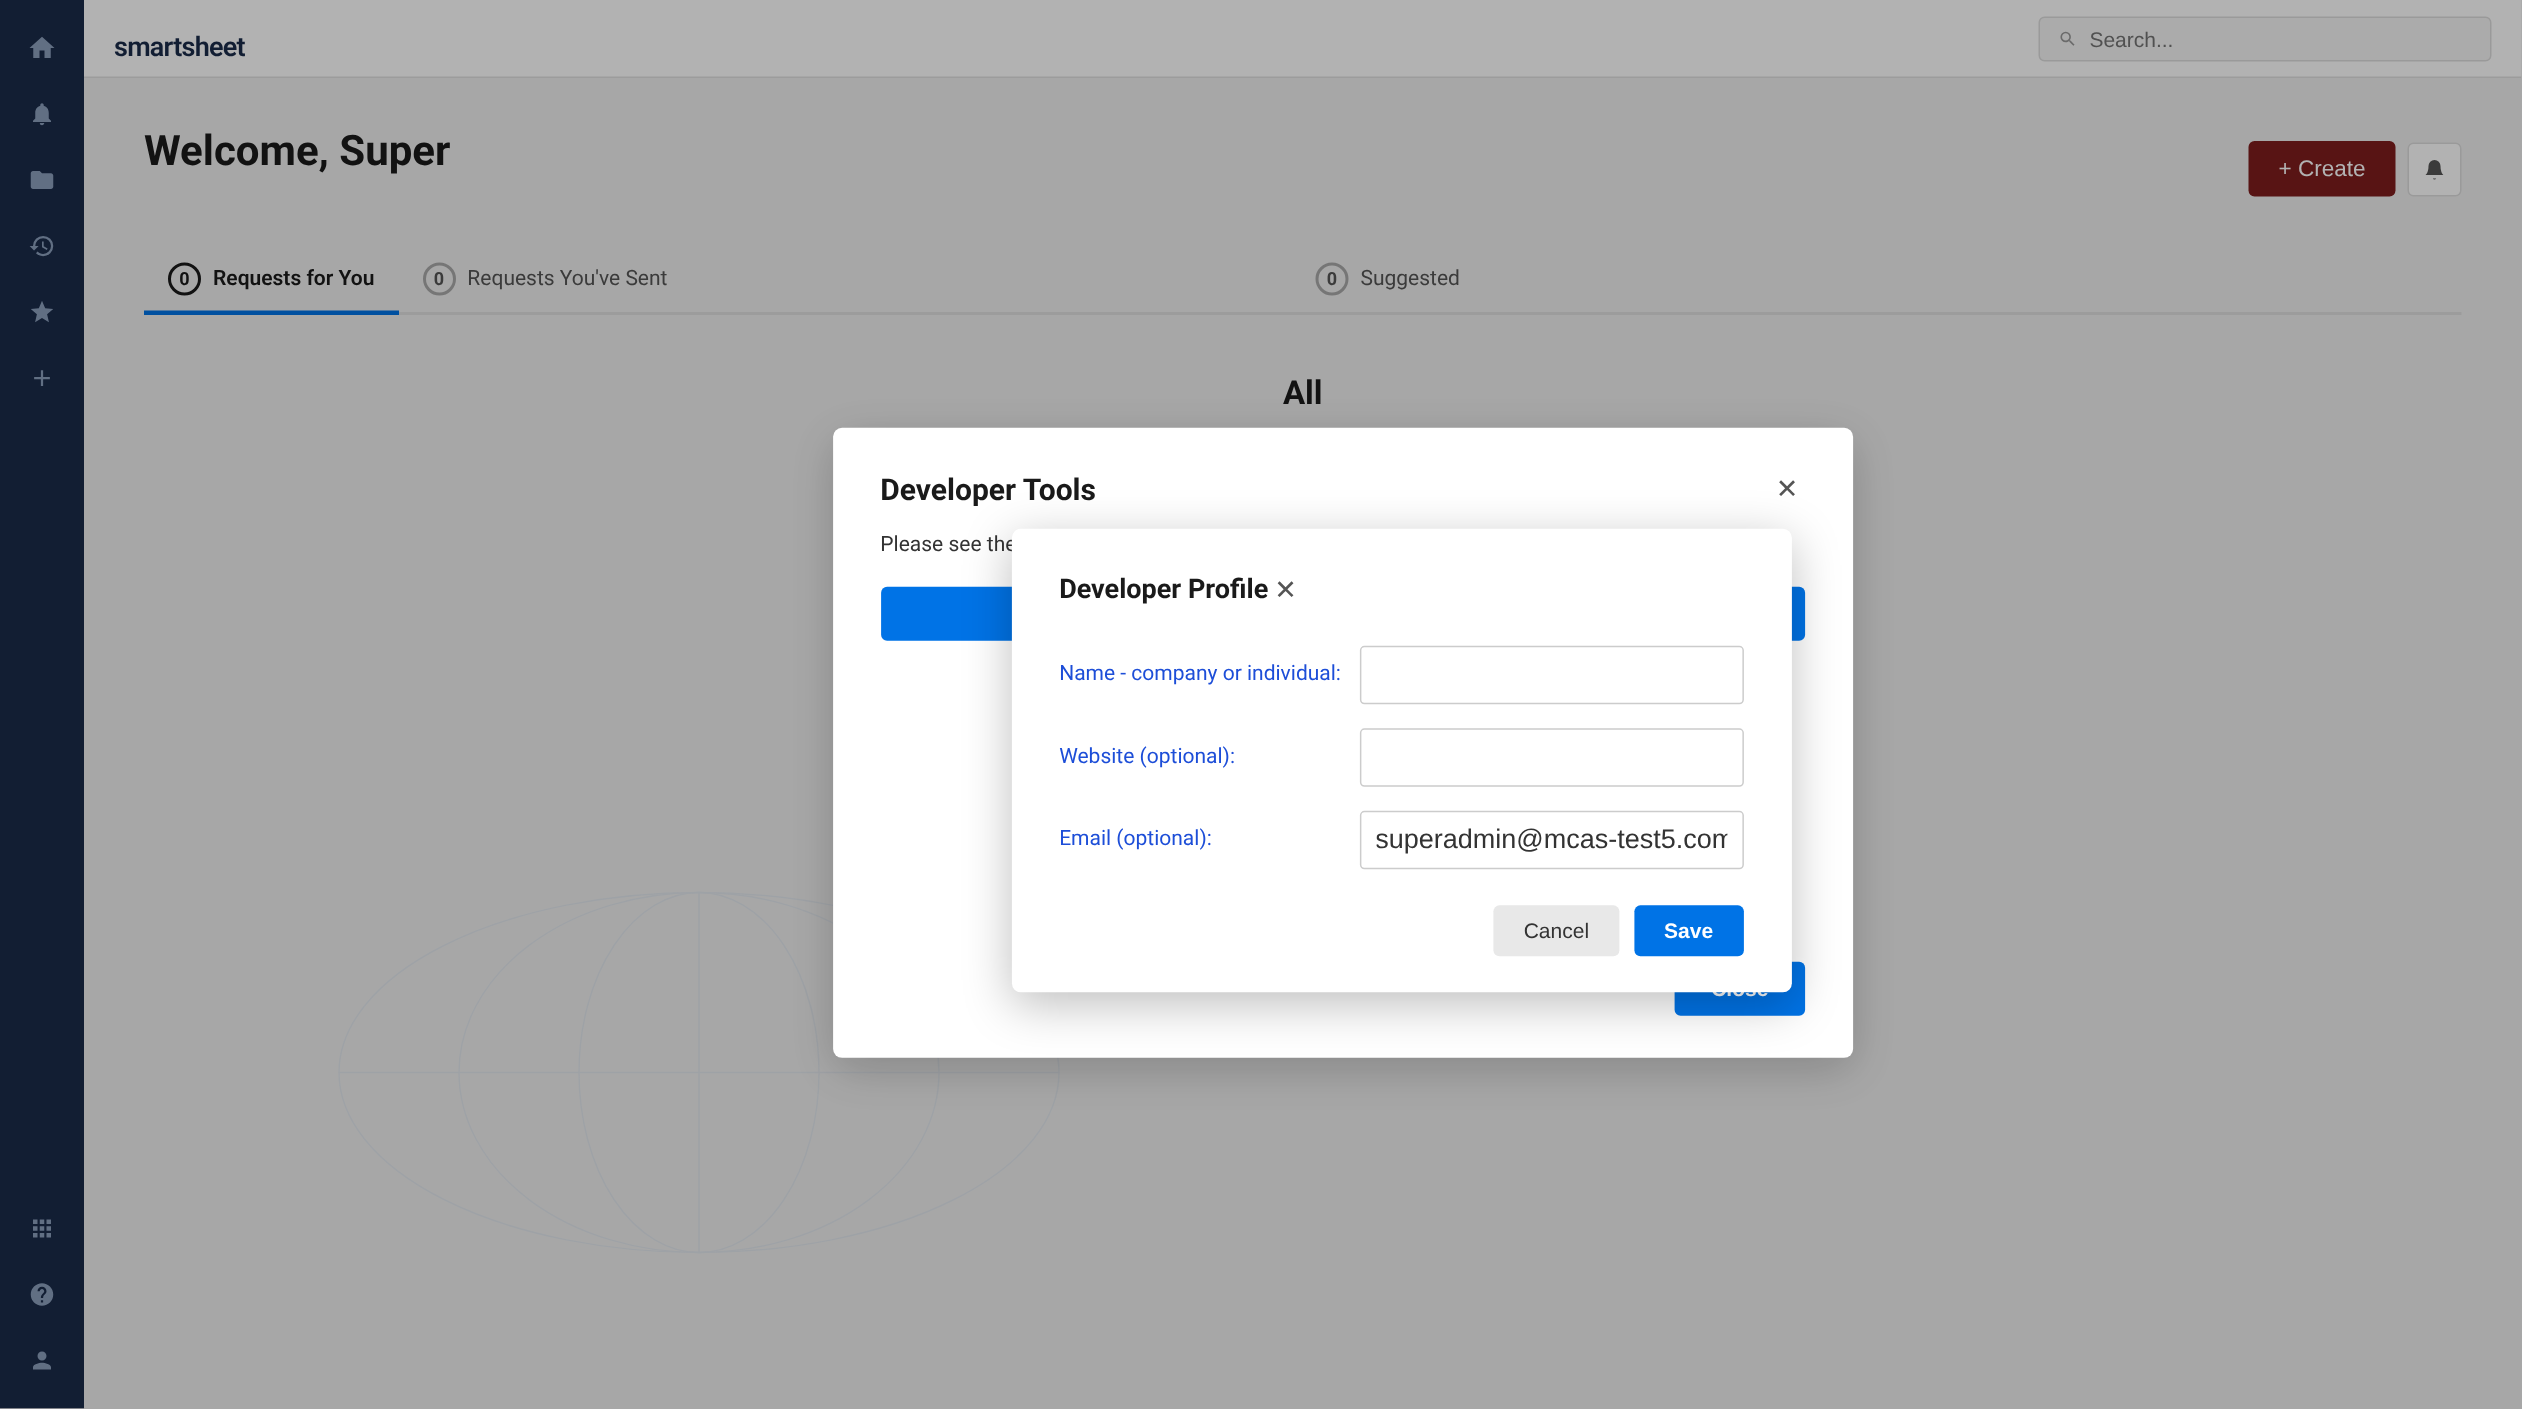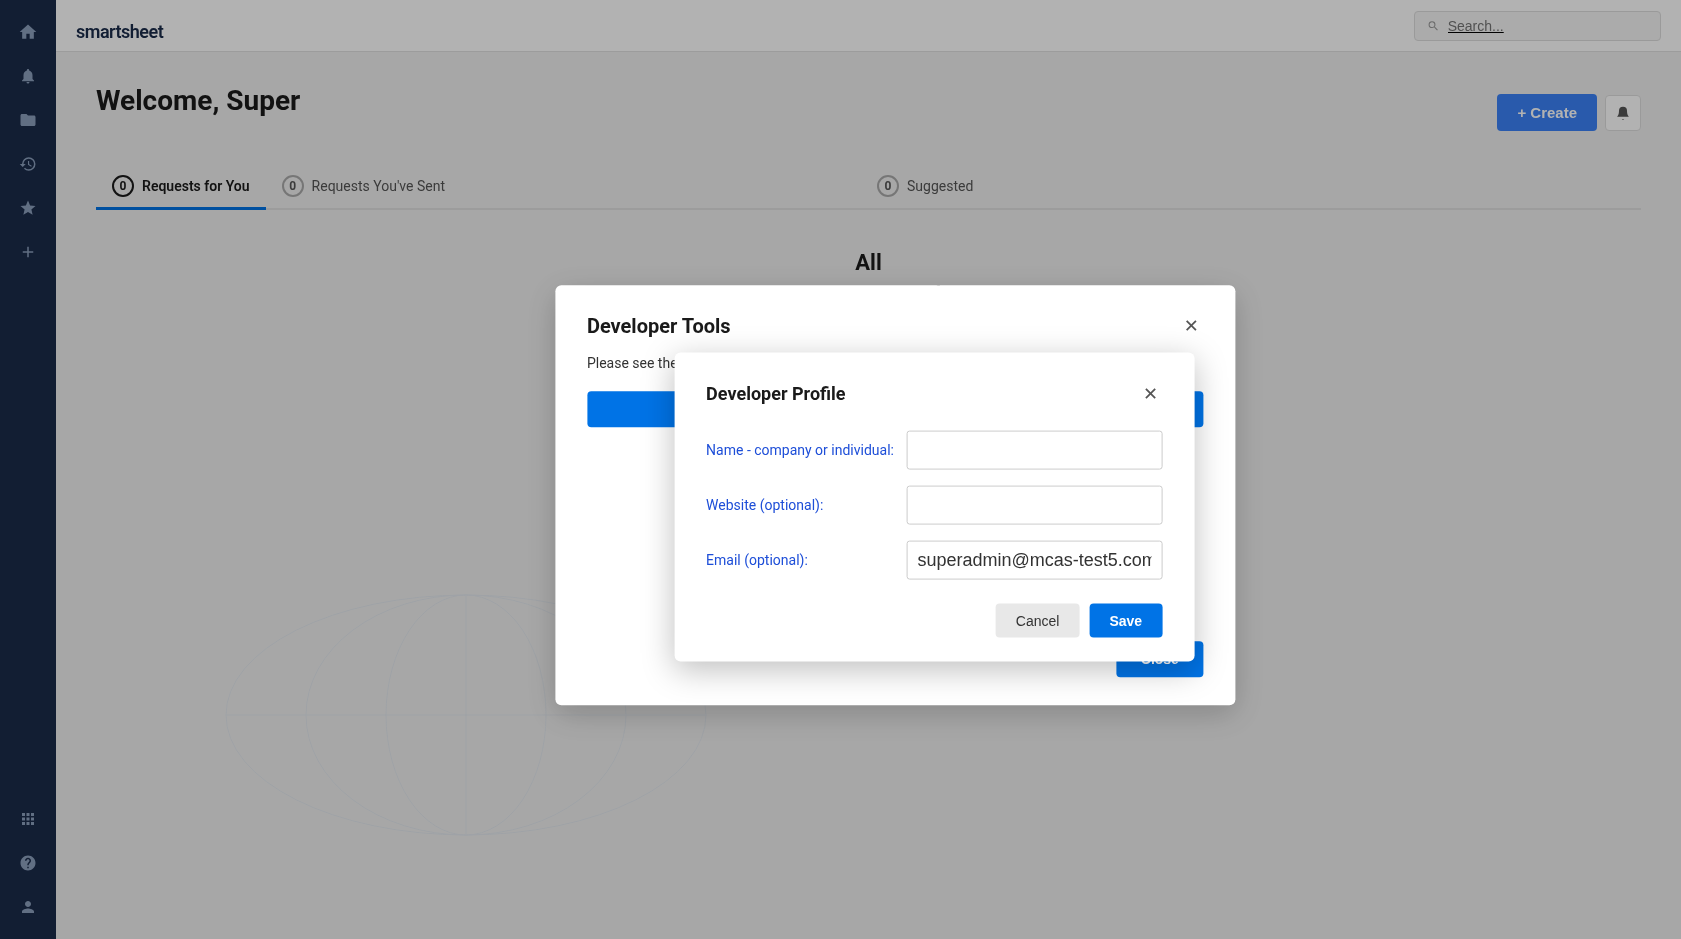--- a/index.html
+++ b/index.html
@@ -59,22 +59,21 @@
     }
     .topbar-spacer { flex: 1; }
     .search-bar {
       display: flex;
       align-items: center;
       background: #f5f5f5;
       border: 1px solid #ddd;
       border-radius: 4px;
       padding: 6px 12px;
       gap: 8px;
-      width: 247px;
-      text-decoration: underline;
+      width: 302px;
     }
     .search-icon-svg { color: #999; font-size: 13px; }
     .search-input {
       border: none;
       background: transparent;
       outline: none;
       color: #999;
       font-size: 14px;
       width: 100%;
     }
@@ -88,27 +87,27 @@
     .page-title { font-size: 28px; font-weight: 700; color: #1a1a1a; margin-bottom: 24px; }
 
     
     .header-row {
       display: flex;
       align-items: center;
       justify-content: space-between;
       margin-bottom: 24px;
     }
     .create-btn {
-      background: #3b82f6;
+      background: #7f1d1d;
       color: #fff;
       border: none;
       border-radius: 4px;
       padding: 10px 20px;
       font-size: 15px;
-      font-weight: 700;
+      font-weight: 400;
       cursor: pointer;
       display: flex;
       align-items: center;
       gap: 6px;
     }
     .notification-btn {
       background: #fff;
       border: 1px solid #ddd;
       border-radius: 4px;
       width: 36px;
@@ -233,21 +232,20 @@
       background: #fff;
       border-radius: 6px;
       box-shadow: 0 8px 32px rgba(0,0,0,0.25);
       width: 520px;
       z-index: 300;
       padding: 28px 32px 24px 32px;
     }
     .modal-dev-profile-header {
       display: flex;
       align-items: center;
-      justify-content: space-between;
       margin-bottom: 24px;
     }
     .modal-dev-profile-title { font-size: 18px; font-weight: 700; color: #1a1a1a; }
     .form-row {
       display: flex;
       align-items: center;
       margin-bottom: 16px;
     }
     .form-label {
       font-size: 14px;

